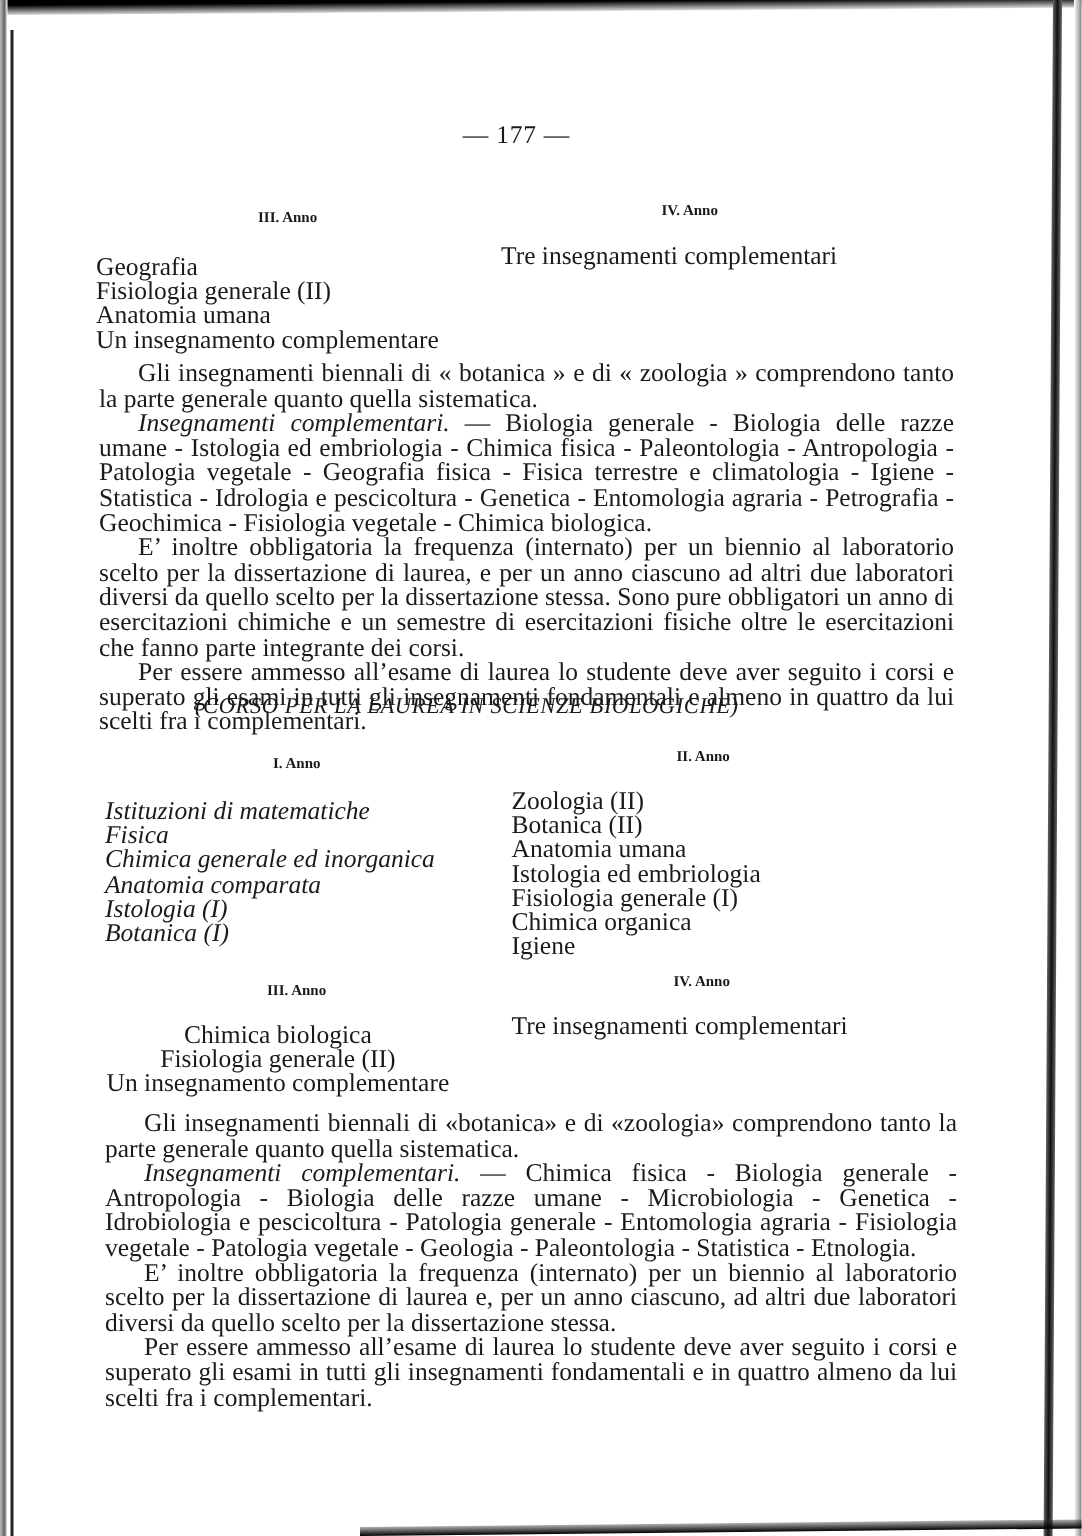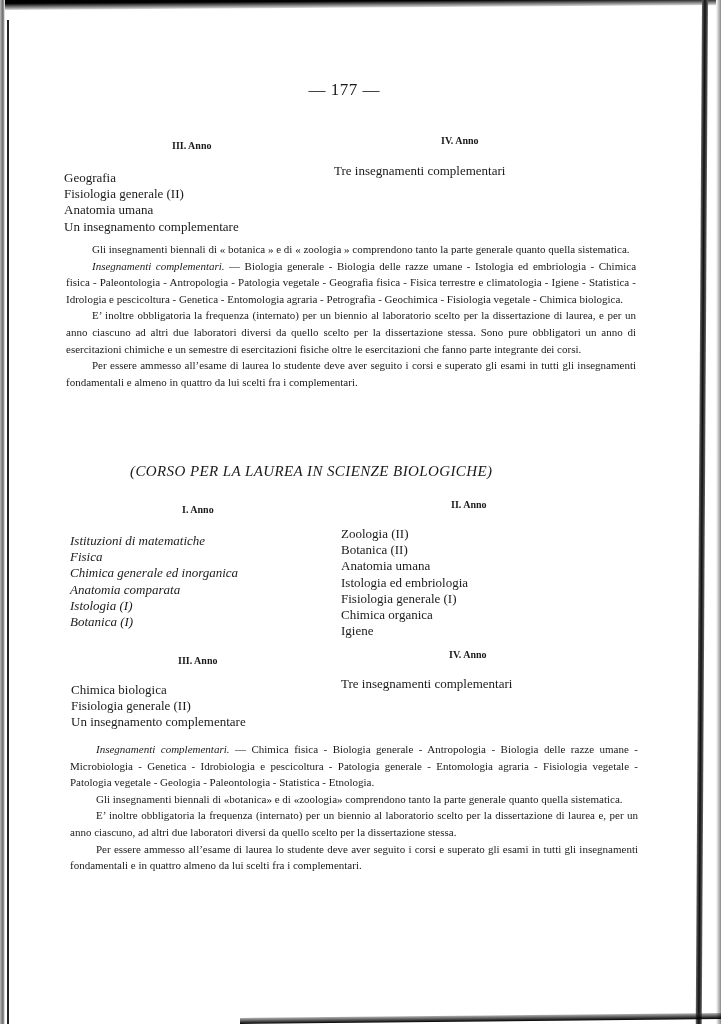--- a/index.html
+++ b/index.html
@@ -38,24 +38,24 @@
 
   .page-number {
     position: absolute; left: 300px; top: 80px; width: 80px;
     text-align: right; font-size: 17px; letter-spacing: 0.5px;
   }
   .heading {
     position: absolute; font-weight: bold; font-size: 10px;
   }
   .list {
     position: absolute; margin: 0; padding: 0; list-style: none;
-    font-size: 13px; line-height: 16.2px;
+    font-size: 17px; line-height: 16.2px;
   }
   .para {
-    position: absolute; margin: 0; font-size: 11px; line-height: 16.6px;
+    position: absolute; margin: 0; font-size: 17px; line-height: 16.6px;
     text-align: justify; text-align-last: left;
   }
   .para p { margin: 0; }
   .para p.ind { text-indent: 26px; }
   .para .it { font-style: italic; margin-top: 32px; }
   .center-title {
     position: absolute; left: 130px; top: 463px; width: 440px;
     font-style: italic; font-size: 15px; letter-spacing: 0.4px;
   }
 </style>
@@ -108,29 +108,29 @@
   <li>Zoologia (II)</li>
   <li>Botanica (II)</li>
   <li>Anatomia umana</li>
   <li>Istologia ed embriologia</li>
   <li>Fisiologia generale (I)</li>
   <li>Chimica organica</li>
   <li>Igiene</li>
 </ul>
 
 <div class="heading" style="left:178px; top:655px;">III. Anno</div>
-<ul class="list" style="left:71px; top:682px;">
+<ul class="list" style="left:71px; top:682px;text-align:center;">
   <li>Chimica biologica</li>
   <li>Fisiologia generale (II)</li>
   <li>Un insegnamento complementare</li>
 </ul>
 
 <div class="heading" style="left:449px; top:649px;">IV. Anno</div>
 <ul class="list" style="left:341px; top:676px;">
   <li>Tre insegnamenti complementari</li>
 </ul>
 
 <div class="para" style="left:70px; top:741px; width:568px;">
+  <p class="ind">Gli insegnamenti biennali di «botanica» e di «zoologia» comprendono tanto la parte generale quanto quella sistematica.</p>
   <p class="ind"><span class="it">Insegnamenti complementari.</span><span> — Chimica fisica - Biologia generale - Antropologia - Biologia delle razze umane - Microbiologia - Genetica - Idrobiologia e pescicoltura - Patologia generale - Entomologia agraria - Fisiologia vegetale - Patologia vegetale - Geologia - Paleontologia - Statistica - Etnologia.</span></p>
-  <p class="ind">Gli insegnamenti biennali di «botanica» e di «zoologia» comprendono tanto la parte generale quanto quella sistematica.</p>
   <p class="ind">E’ inoltre obbligatoria la frequenza (internato) per un biennio al laboratorio scelto per la dissertazione di laurea e, per un anno ciascuno, ad altri due laboratori diversi da quello scelto per la dissertazione stessa.</p>
   <p class="ind">Per essere ammesso all’esame di laurea lo studente deve aver seguito i corsi e superato gli esami in tutti gli insegnamenti fondamentali e in quattro almeno da lui scelti fra i complementari.</p>
 </div>
 
 </body></html>

